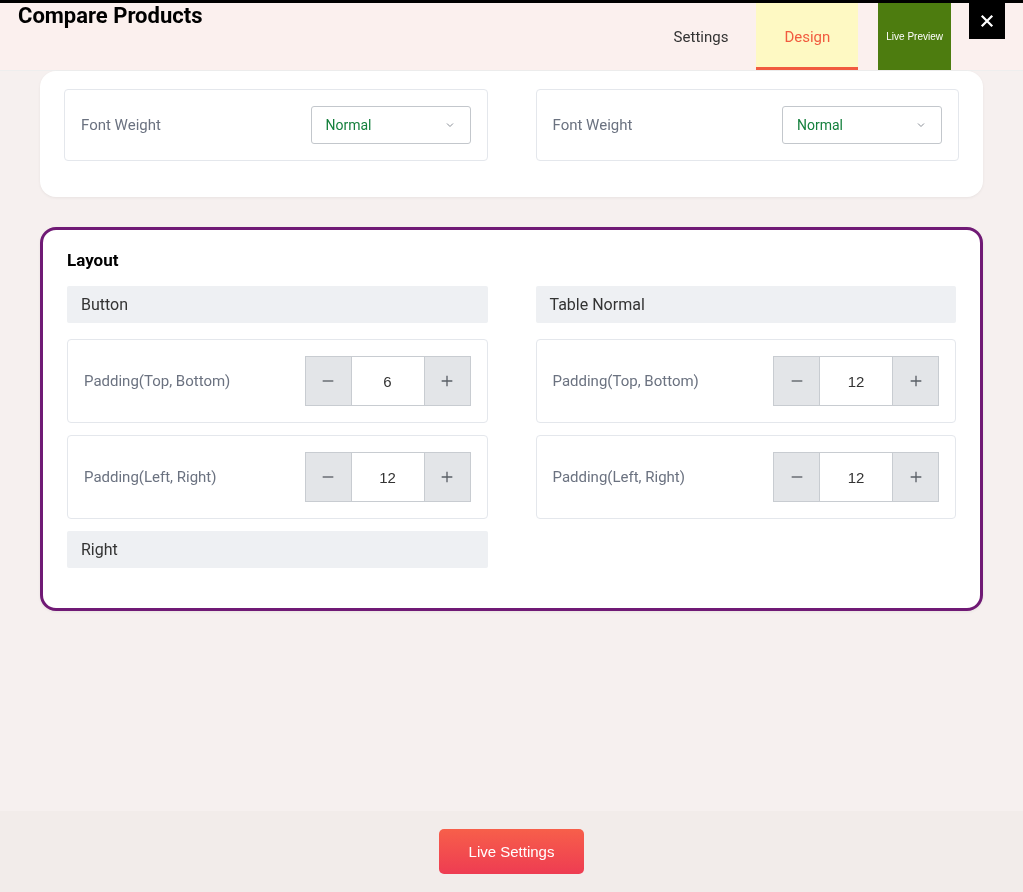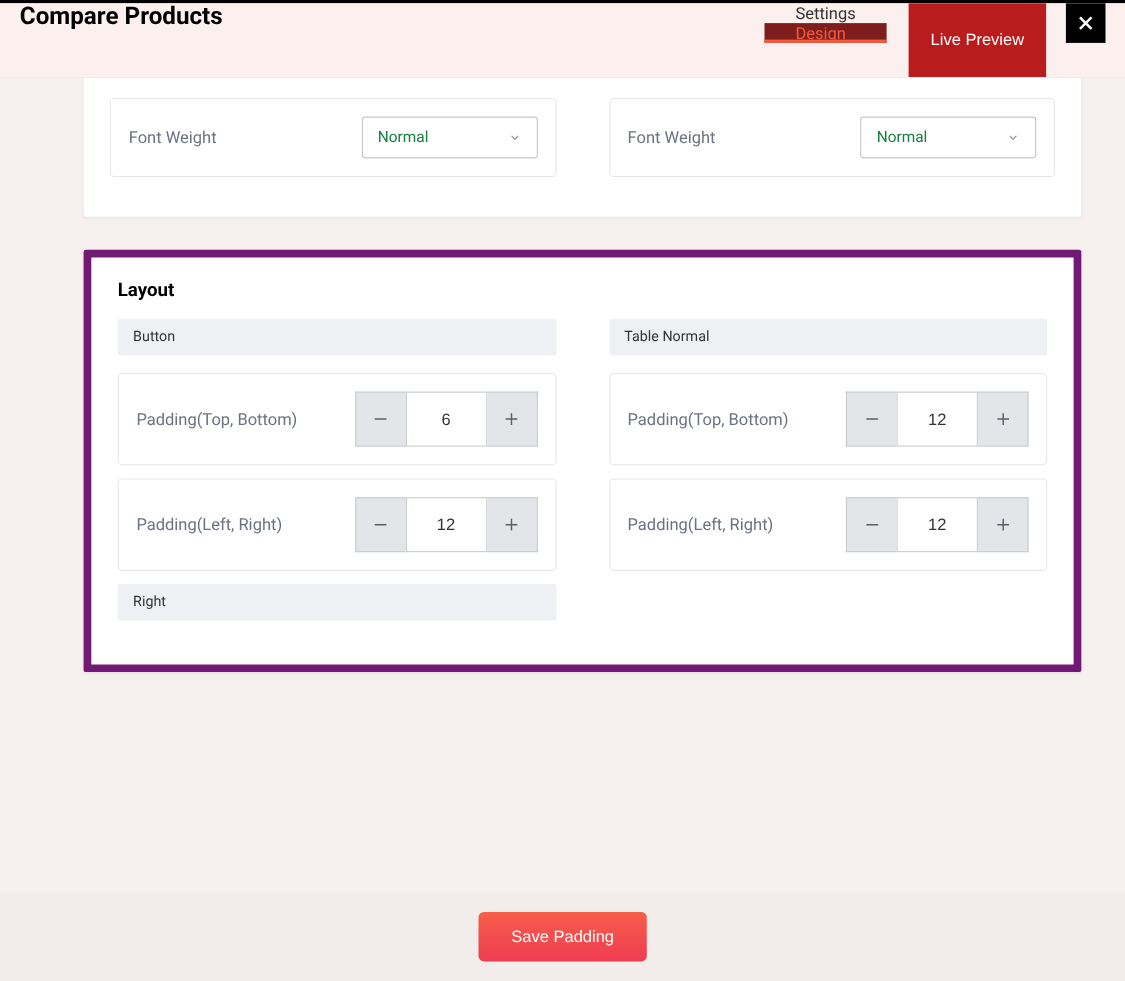--- a/index.html
+++ b/index.html
@@ -2,46 +2,46 @@
 <html><head>
   <meta charset="utf-8">
   <style>
     * { box-sizing: border-box; margin: 0; padding: 0; }
     body { font-family: -apple-system, BlinkMacSystemFont, "Segoe UI", Roboto, sans-serif; background: #f6f0ef; color: #333; }
     
     .topbar { background: #000; height: 3px; }
     
     .header { background: #fbf0ee; display: flex; padding: 0 18px; height: 68px; border-bottom: 1px solid #eee; }
     .header-title { font-size: 22px; font-weight: 700; color: #000; flex-shrink: 0; }
-    .header-tabs { display: flex; margin-left: auto; margin-right: 20px; height: 100%; align-items: stretch; flex-direction: column; }
+    .header-tabs { display: flex; margin-left: auto; margin-right: 20px; height: 100%; align-items: stretch; }
     .tab { display: flex; align-items: center; padding: 0 28px; font-size: 15px; color: #333; cursor: pointer; position: relative; }
-    .tab.active { color: #f15b3f; background: #7f1d1d; }
+    .tab.active { color: #f15b3f; background: #fef9c3; }
     .tab.active::after { content: ""; position: absolute; bottom: 0; left: 0; right: 0; height: 3px; background: #f15b3f; }
-    .btn-preview { background: #b91c1c; color: #fff; padding: 12px 20px; font-size: 15px; border: none; cursor: pointer; }
+    .btn-preview { background: #4d7c0f; color: #fff; padding: 12px 8px; font-size: 10px; border: none; cursor: pointer; }
     .btn-close { background: #000; color: #fff; width: 36px; height: 36px; display: inline-flex; align-items: center; justify-content: center; margin-left: 18px; cursor: pointer; border: none; font-size: 20px; }
     
     .content { padding: 0 40px 40px; }
     
-    .card { background: #fff; border-radius: 2px; box-shadow: 0 1px 3px rgba(0,0,0,0.06); padding: 0 0 24px; margin-top: 0; margin-left: 36px; }
+    .card { background: #fff; border-radius: 16px; box-shadow: 0 1px 3px rgba(0,0,0,0.06); padding: 0 0 24px; margin-top: 0; }
     .card.first { margin-top: 0; padding-top: 0; }
-    .card.highlighted { border: 7px solid #701a75; margin-top: 30px; padding-top: 20px; }
+    .card.highlighted { border: 3px solid #701a75; margin-top: 30px; padding-top: 20px; }
     
     .two-col { display: flex; gap: 48px; padding: 0 24px; }
     .col { flex: 1; }
     
     .field-row { display: flex; align-items: center; justify-content: space-between; border: 1px solid #e4e7ec; border-radius: 4px; padding: 16px; margin-bottom: 12px; background: #fff; }
     .field-label { color: #6b7280; font-size: 15px; }
     
     .select { display: flex; align-items: center; justify-content: space-between; border: 1px solid #c3c7cc; border-radius: 3px; padding: 10px 14px; width: 160px; cursor: pointer; background: #fff; }
     .select-text { color: #15803d; font-size: 14px; }
     .chevron { width: 12px; height: 12px; }
     
     .section-title { font-size: 17px; font-weight: 700; color: #000; padding: 0 24px 16px; }
     
-    .subhead { background: #eef0f3; color: #333; font-size: 13px; padding: 9px 14px; border-radius: 2px; margin-bottom: 16px; }
+    .subhead { background: #eef0f3; color: #333; font-size: 16px; padding: 9px 14px; border-radius: 2px; margin-bottom: 16px; }
     
     .stepper { display: flex; align-items: stretch; height: 50px; }
     .stepper button { width: 46px; border: 1px solid #c8ccd1; background: #e3e5e8; display: flex; align-items: center; justify-content: center; cursor: pointer; padding: 0; }
     .stepper button:first-child { border-right: none; }
     .stepper button:last-child { border-left: none; }
     .stepper input { width: 74px; text-align: center; border: 1px solid #c8ccd1; font-size: 15px; color: #333; outline: none; background: #fff; }
     .plusminus { width: 16px; height: 16px; stroke: #5a5f66; stroke-width: 2; }
     
     .footer { background: #f2ecea; padding: 18px; text-align: center; position: fixed; bottom: 0; left: 0; right: 0; }
     .btn-save { background: linear-gradient(180deg, #f75f4a, #ee3c52); color: #fff; border: none; padding: 14px 30px; font-size: 15px; border-radius: 5px; cursor: pointer; }
@@ -180,14 +180,14 @@
           </div>
         </div>
       </div>
     </div>
   </div>
 
   <div class="spacer-bottom"></div>
 </div>
 
 <div class="footer">
-  <button class="btn-save">Save Padding</button>
+  <button class="btn-save">Live Settings</button>
 </div>
 
 </body></html>

